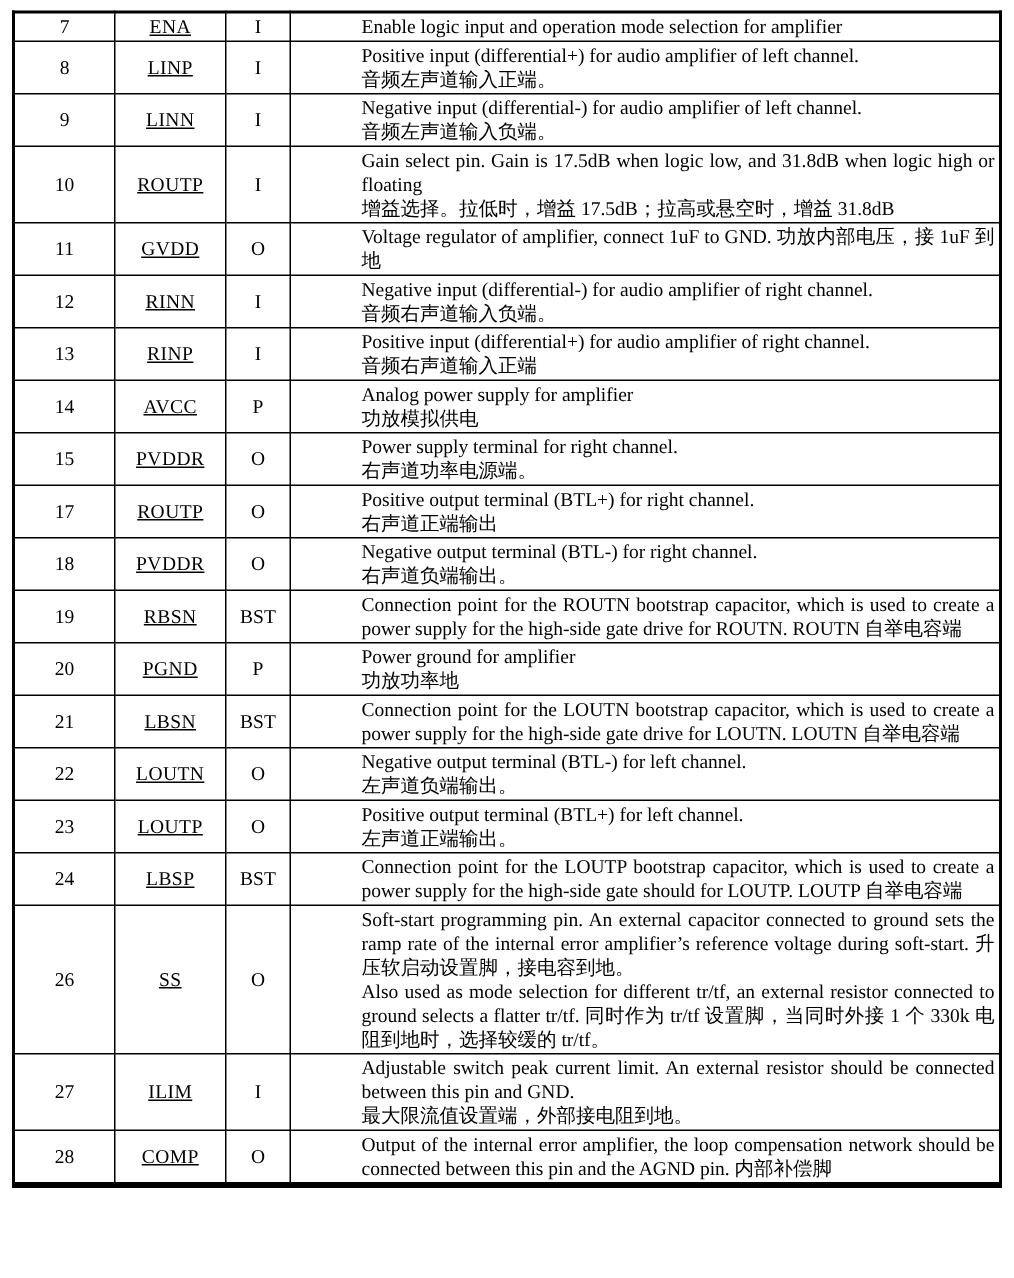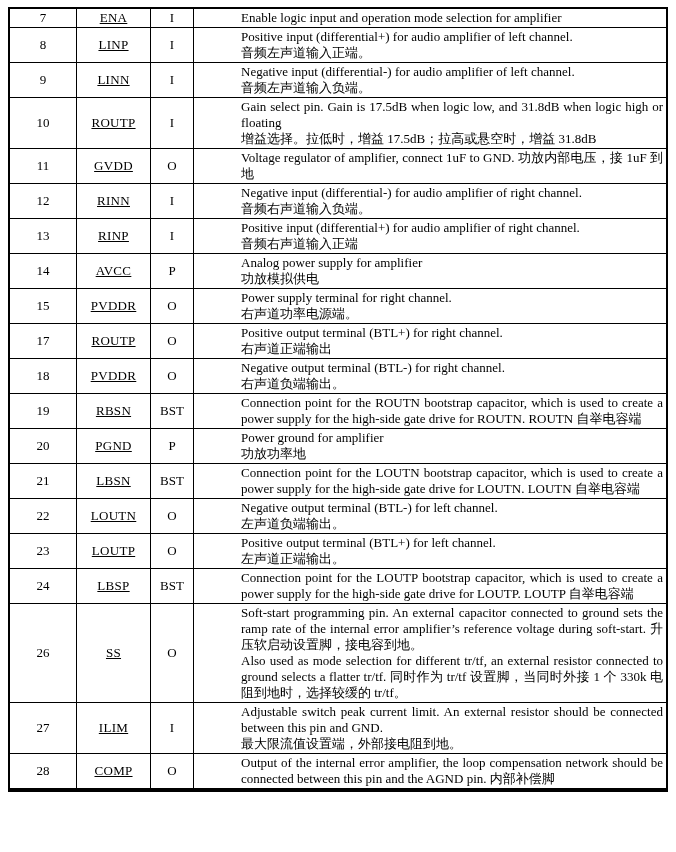--- a/index.html
+++ b/index.html
@@ -185,21 +185,21 @@
           <td class="c-desc">
             <div class="para">Positive output terminal (BTL+) for left channel.</div>
             <div class="para">左声道正端输出。</div>
           </td>
         </tr>
         <tr>
           <td class="c-pin">24</td>
           <td class="c-name">LBSP</td>
           <td class="c-type">BST</td>
           <td class="c-desc">
-            <div class="para">Connection point for the LOUTP bootstrap capacitor, which is used to create a power supply for the high-side gate drive for LOUTP. LOUTP 自举电容端</div>
+            <div class="para">Connection point for the LOUTP bootstrap capacitor, which is used to create a power supply for the high-side gate should for LOUTP. LOUTP 自举电容端</div>
           </td>
         </tr>
         <tr>
           <td class="c-pin">26</td>
           <td class="c-name">SS</td>
           <td class="c-type">O</td>
           <td class="c-desc">
             <div class="para">Soft-start programming pin. An external capacitor connected to ground sets the ramp rate of the internal error amplifier’s reference voltage during soft-start.  升压软启动设置脚，接电容到地。</div>
             <div class="para">Also used as mode selection for different tr/tf, an external resistor connected to ground selects a flatter tr/tf. 同时作为 tr/tf 设置脚，当同时外接 1 个 330k 电阻到地时，选择较缓的 tr/tf。</div>
           </td>

